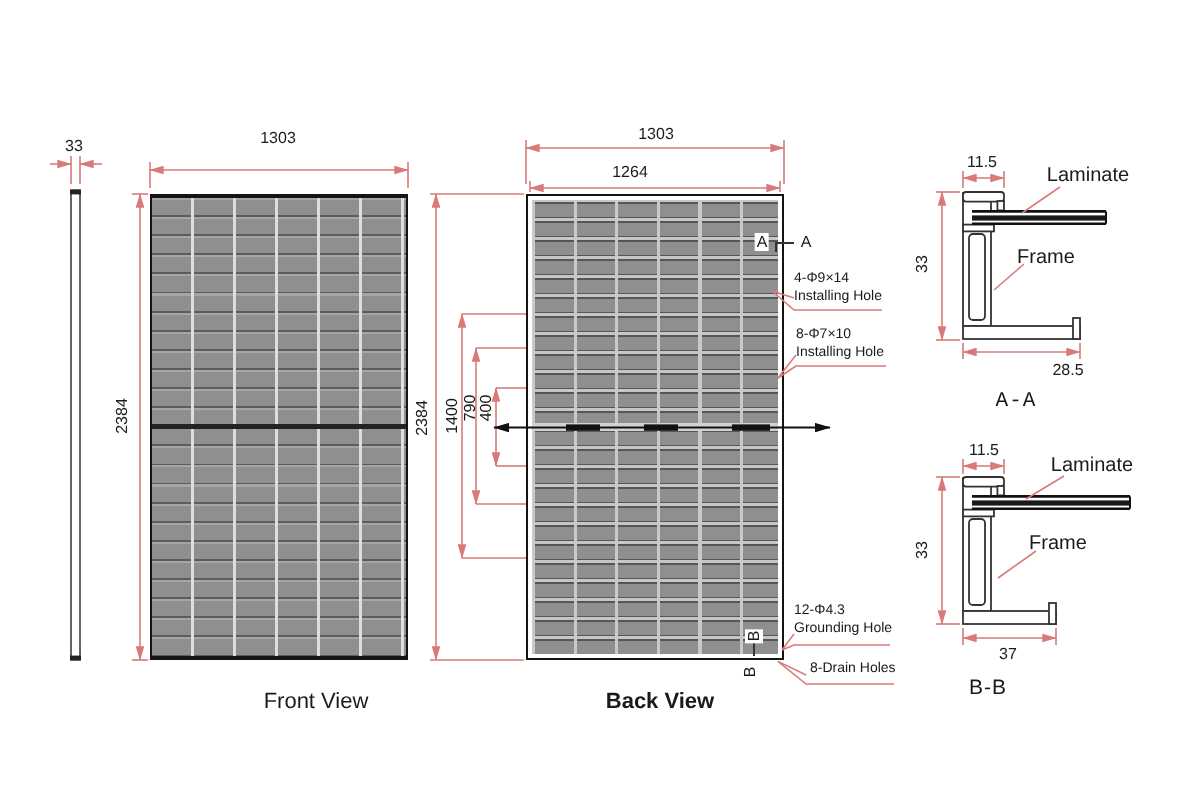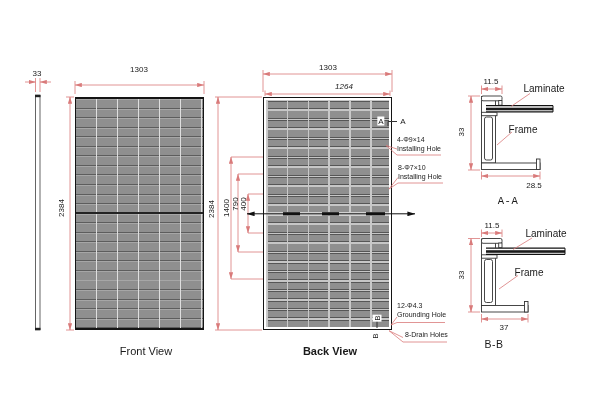--- a/index.html
+++ b/index.html
@@ -168,24 +168,24 @@
     <g stroke="#333" stroke-width="1" fill="none">
       <polyline points="388,114 388,109.5 397,109.5"></polyline>
       <line x1="377" y1="305" x2="377" y2="316"></line>
     </g>
   </svg>
 
   <span class="t c dim" style="left:37px;top:61px;">33</span>
 
   <span class="t c dim" style="left:139px;top:57px;">1303</span>
   <span class="t r dim" style="left:61px;top:196px;">2384</span>
-  <span class="t c view" style="left:128px;top:339px;padding-left:36px;">Front View</span>
+  <span class="t c view" style="left:140px;top:339px;padding-left:36px;">Front View</span>
 
   <span class="t c dim" style="left:328px;top:55px;">1303</span>
-  <span class="t c dim" style="left:344px;top:74px;font-style:italic;">1264</span>
+  <span class="t c dim" style="left:315px;top:74px;">1264</span>
   <span class="t r dim" style="left:211px;top:197px;">2384</span>
   <span class="t r dim" style="left:226px;top:196px;">1400</span>
   <span class="t r dim" style="left:235px;top:192px;">790</span>
   <span class="t r dim" style="left:243px;top:192px;">400</span>
   <span class="t c view" style="left:330px;top:339px;font-weight:bold;">Back View</span>
 
   <span class="t c mark boxed" style="left:381px;top:109px;">A</span>
   <span class="t c mark" style="left:403px;top:109px;">A</span>
   <span class="t r mark boxed" style="left:377px;top:306px;">B</span>
   <span class="t r mark" style="left:375px;top:324px;">B</span>

